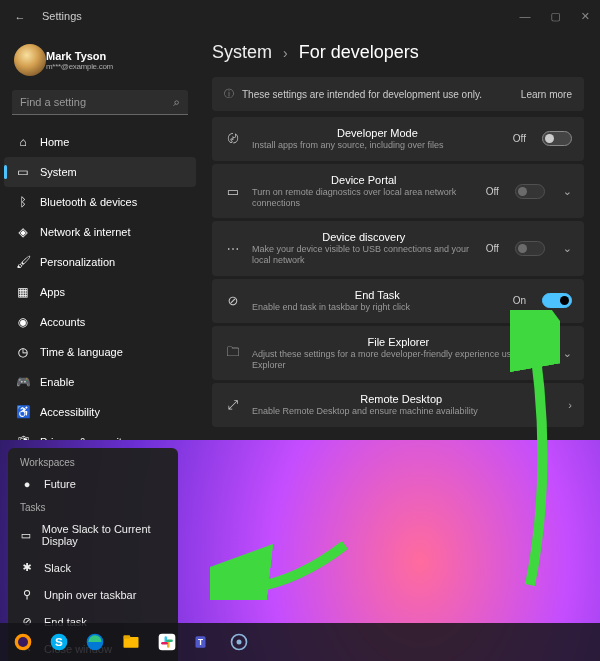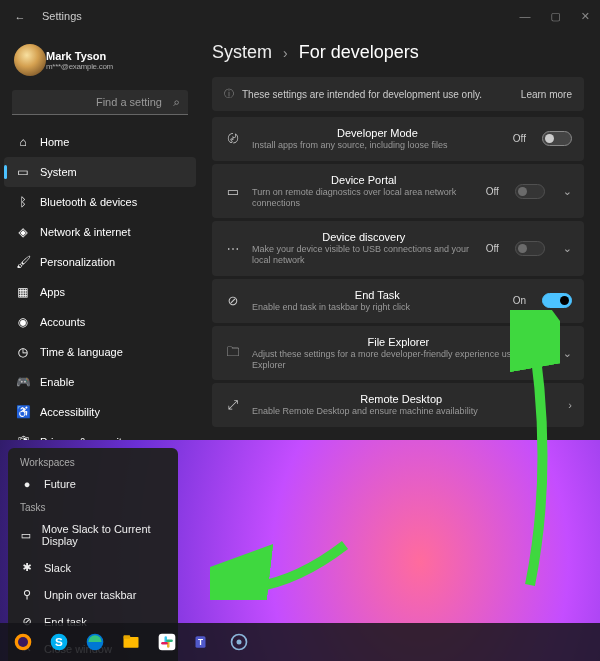--- a/index.html
+++ b/index.html
@@ -10,21 +10,21 @@
 .titlebar .title { margin-left: 12px; color: #ccc; font-size: 11px; }
 .titlebar .controls { margin-left: auto; display: flex; gap: 20px; color: #888; }
 .titlebar .controls span { cursor: pointer; }
 .body { display: flex; height: calc(100% - 32px); }
 .sidebar { width: 200px; padding: 8px 4px; overflow-y: auto; }
 .profile { display: flex; align-items: center; padding: 4px 10px 14px; }
 .avatar { width: 32px; height: 32px; border-radius: 50%; background: radial-gradient(circle at 40% 35%, #f8e0a0 0%, #d4a050 40%, #5a3a1a 100%); }
 .profile .name { font-size: 11px; font-weight: 600; }
 .profile .email { font-size: 8px; color: #aaa; letter-spacing: -0.3px; }
 .search { position: relative; margin: 0 8px 12px; }
-.search input { width: 100%; background: #2d2d2d; border: none; border-bottom: 1px solid #666; color: #ccc; padding: 6px 26px 6px 8px; font-size: 11px; border-radius: 3px 3px 0 0; text-align: right; }
+.search input { width: 100%; background: #2d2d2d; border: none; border-bottom: 1px solid #666; color: #ccc; padding: 6px 26px 6px 8px; font-size: 11px; border-radius: 3px 3px 0 0; }
 .search input::placeholder { color: #999; }
 .search .icon { position: absolute; right: 8px; top: 5px; color: #999; font-size: 12px; }
 .nav-item { display: flex; align-items: center; gap: 10px; padding: 8px 12px; border-radius: 4px; cursor: pointer; position: relative; }
 .nav-item.active { background: #2d2d2d; }
 .nav-item.active::before { content: ''; position: absolute; left: 0; top: 8px; bottom: 8px; width: 3px; background: #4cc2ff; border-radius: 2px; }
 .nav-icon { width: 14px; text-align: center; font-size: 12px; }
 .content { flex: 1; padding: 10px 16px 10px 12px; overflow-y: auto; }
 .breadcrumb { font-size: 18px; margin-bottom: 14px; }
 .breadcrumb .parent { font-weight: 400; color: #eee; }
 .breadcrumb .sep { margin: 0 6px; color: #999; font-size: 14px; }
@@ -138,21 +138,21 @@
       <div class="banner">
         <span class="info-icon">ⓘ</span>
         <span class="text">These settings are intended for development use only.</span>
         <span class="learn">Learn more</span>
       </div>
       <div id="rows">
           <div class="row">
             <div class="ricon">〄</div>
             <div class="labels">
               <div class="t">Developer Mode</div>
-              <div class="d">Install apps from any source, including loose files</div>
+              <div class="d">Install apps from any source, including over files</div>
             </div>
             <span class="state">Off</span>
             <div class="toggle  "></div>
           </div>
           <div class="row">
             <div class="ricon">▭</div>
             <div class="labels">
               <div class="t">Device Portal</div>
               <div class="d">Turn on remote diagnostics over local area network connections</div>
             </div>

